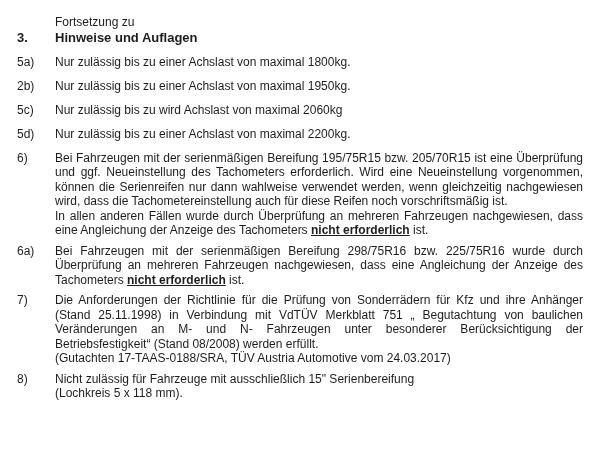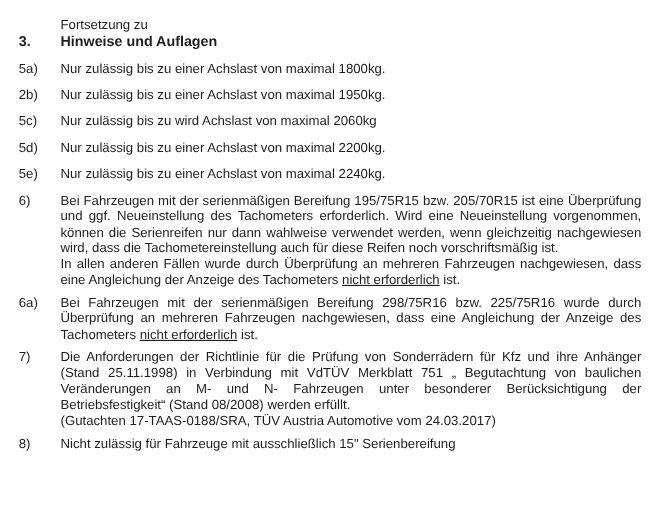--- a/index.html
+++ b/index.html
@@ -43,21 +43,21 @@
   .txt {
     width: 531px;
   }
   .txt p {
     margin: 0;
   }
   .just {
     text-align: justify;
   }
   .emph {
-    font-weight: normal;
+    font-weight: bold;
     text-decoration: underline;
   }
 </style>
 </head>
 <body>
 
 <div class="doc">
 
   <div class="continuation">Fortsetzung zu</div>
 
@@ -79,24 +79,20 @@
   <div class="item">
     <span class="num">5c)</span>
     <div class="txt">Nur zulässig bis zu wird Achslast von maximal 2060kg</div>
   </div>
 
   <div class="item">
     <span class="num">5d)</span>
     <div class="txt">Nur zulässig bis zu einer Achslast von maximal 2200kg.</div>
   </div>
 
-  <div class="item">
-    <span class="num">5e)</span>
-    <div class="txt">Nur zulässig bis zu einer Achslast von maximal 2240kg.</div>
-  </div>
 
   <div class="item block">
     <span class="num">6)</span>
     <div class="txt">
       <p class="just">Bei Fahrzeugen mit der serienmäßigen Bereifung 195/75R15 bzw. 205/70R15 ist eine Überprüfung und ggf. Neueinstellung des Tachometers erforderlich. Wird eine Neueinstellung vorgenommen, können die Serienreifen nur dann wahlweise verwendet werden, wenn gleichzeitig nachgewiesen wird, dass die Tachometereinstellung auch für diese Reifen noch vorschriftsmäßig ist.</p>
       <p class="just"><span>In allen anderen Fällen wurde durch Überprüfung an mehreren Fahrzeugen nachgewiesen, dass eine Angleichung der Anzeige des Tachometers </span><span class="emph">nicht erforderlich</span><span> ist.</span></p>
     </div>
   </div>
 
   <div class="item block">
@@ -111,16 +107,17 @@
     <div class="txt">
       <p class="just">Die Anforderungen der Richtlinie für die Prüfung von Sonderrädern für Kfz und ihre Anhänger (Stand 25.11.1998) in Verbindung mit VdTÜV Merkblatt 751 „ Begutachtung von baulichen Veränderungen an M- und N- Fahrzeugen unter besonderer Berücksichtigung der Betriebsfestigkeit“ (Stand 08/2008) werden erfüllt.</p>
       <p>(Gutachten 17-TAAS-0188/SRA, TÜV Austria Automotive vom 24.03.2017)</p>
     </div>
   </div>
 
   <div class="item">
     <span class="num">8)</span>
     <div class="txt">
       <p>Nicht zulässig für Fahrzeuge mit ausschließlich 15" Serienbereifung</p>
+      <p>(Lochkreis 5 x 118 mm).</p>
     </div>
   </div>
 
 </div>
 
 </body></html>

